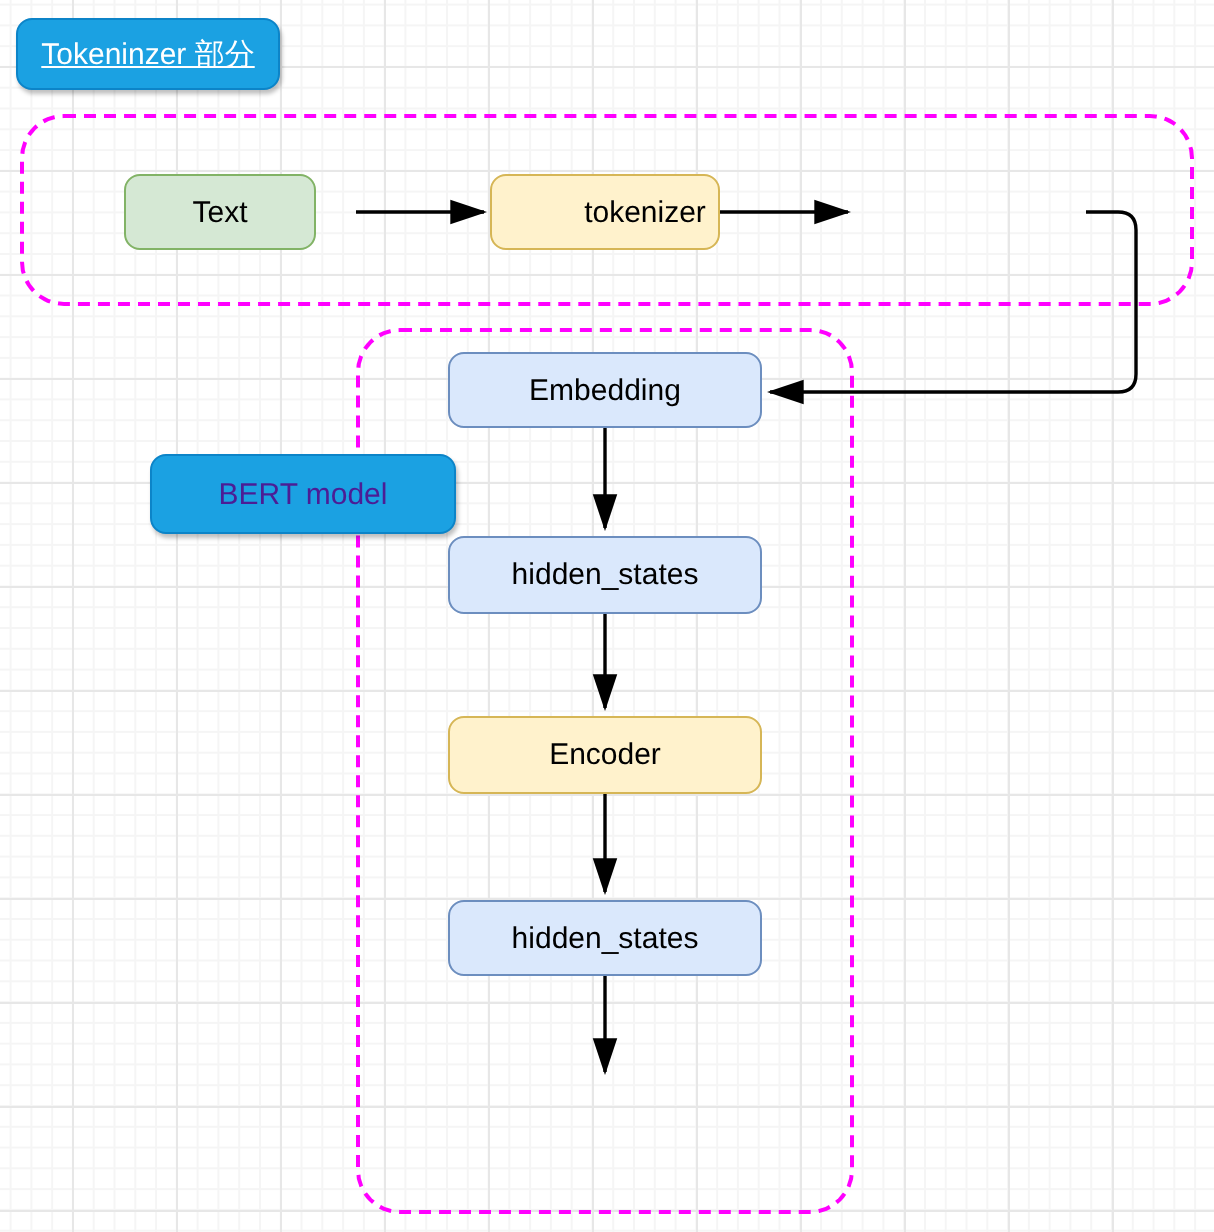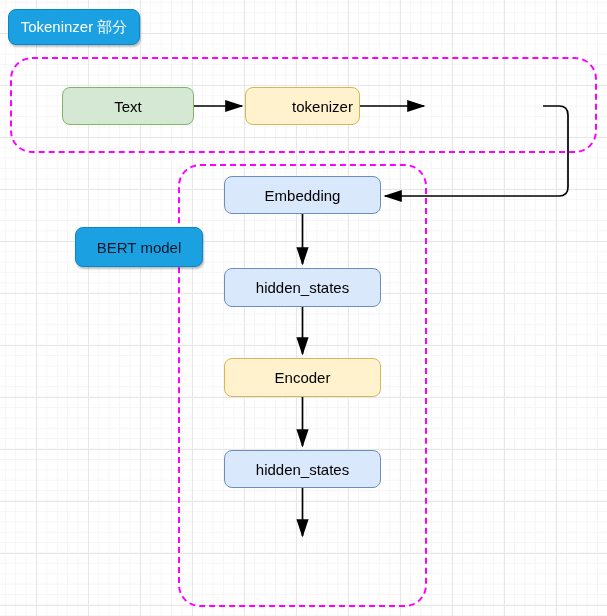--- a/index.html
+++ b/index.html
@@ -81,31 +81,31 @@
       <path d="M178,106 H242" marker-end="url(#arrowhead)"></path>
       <path d="M360,106 H424" marker-end="url(#arrowhead)"></path>
       <path d="M543,106 H559 Q568,106 568,115 V187 Q568,196 559,196 H385" marker-end="url(#arrowhead)"></path>
       <path d="M302.5,214 V264" marker-end="url(#arrowhead)"></path>
       <path d="M302.5,307 V354" marker-end="url(#arrowhead)"></path>
       <path d="M302.5,397 V446" marker-end="url(#arrowhead)"></path>
       <path d="M302.5,488 V536" marker-end="url(#arrowhead)"></path>
     </g>
   </svg>
 
-  <div class="node" style="left: 62px; top: 87px; width: 132px; height: 38px; background-color: rgb(213, 232, 212); border-color: rgb(130, 179, 102);">Text</div>
+  <div class="node" style="left: 62px; top: 87px; width: 96px; height: 38px; background-color: rgb(213, 232, 212); border-color: rgb(130, 179, 102);">Text</div>
 
   <div class="node" style="left: 245px; top: 87px; width: 115px; height: 38px; background-color: rgb(255, 242, 204); border-color: rgb(214, 182, 86); padding-left: 40px;">tokenizer</div>
 
 
   <div class="node" style="left: 224px; top: 176px; width: 157px; height: 38px; background-color: rgb(218, 232, 252); border-color: rgb(108, 142, 191);">Embedding</div>
 
   <div class="node" style="left: 224px; top: 268px; width: 157px; height: 39px; background-color: rgb(218, 232, 252); border-color: rgb(108, 142, 191);">hidden_states</div>
 
   <div class="node" style="left: 224px; top: 358px; width: 157px; height: 39px; background-color: rgb(255, 242, 204); border-color: rgb(214, 182, 86);">Encoder</div>
 
   <div class="node" style="left: 224px; top: 450px; width: 157px; height: 38px; background-color: rgb(218, 232, 252); border-color: rgb(108, 142, 191);">hidden_states</div>
 
 
-  <div class="section-label" style="left: 8px; top: 9px; width: 132px; height: 36px; background-color: rgb(27, 161, 226); border-color: rgb(12, 132, 200); color: rgb(255, 255, 255);">Tokeninzer 部分</div>
+  <div class="section-label" style="left: 8px; top: 9px; width: 132px; height: 36px; background-color: rgb(27, 161, 226); border-color: rgb(12, 132, 200); color: rgb(255, 255, 255); text-decoration: underline;">Tokeninzer 部分</div>
 
-  <div class="section-label" style="left: 75px; top: 227px; width: 128px; height: 40px; background-color: rgb(27, 161, 226); border-color: rgb(12, 132, 200); color: #0f172a;">BERT model</div>
+  <div class="section-label" style="left: 75px; top: 227px; width: 153px; height: 40px; background-color: rgb(27, 161, 226); border-color: rgb(12, 132, 200); color: #4c1d95;">BERT model</div>
 
 </div>
 
 </body></html>

